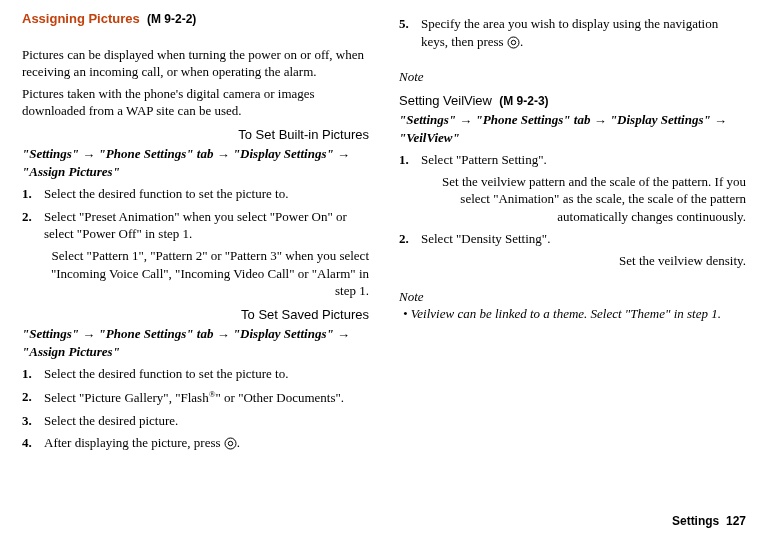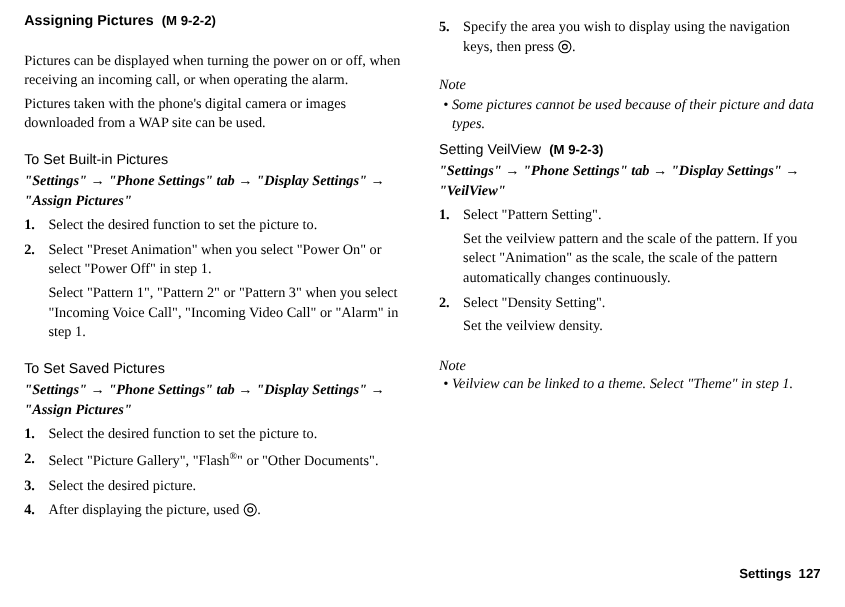--- a/index.html
+++ b/index.html
@@ -17,21 +17,21 @@
   .page {
     display: flex;
     padding: 10px 22px 0 22px;
     gap: 30px;
   }
   .col {
     flex: 1;
     min-width: 0;
   }
   .heading-blue {
-    color: #000000;
+    color: #c2410c;
     font-family: Arial, Helvetica, sans-serif;
     font-weight: bold;
     font-size: 13px;
     display: inline;
   }
   .heading-black {
     font-family: Arial, Helvetica, sans-serif;
     font-weight: normal;
     font-size: 13px;
     display: inline;
@@ -40,21 +40,22 @@
     font-family: Arial, Helvetica, sans-serif;
     font-weight: bold;
     font-size: 12px;
     display: inline;
     margin-left:4px;
   }
   .subhead {
     font-family: Arial, Helvetica, sans-serif;
     font-weight: normal;
     font-size: 13px;
-    margin-top: 16px;
+    margin-top: 6px;
+    text-align: right;
   }
   .breadcrumb {
     font-style: italic;
     font-weight: bold;
     margin-top: 2px;
     margin-bottom: 2px;
   }
   .breadcrumb .arrow { font-style: normal; font-weight: normal;}
   ol.steps {
     margin: 0;
@@ -66,20 +67,21 @@
     position: relative;
     padding-left: 2px;
   }
   ol.steps > li .num {
     position: absolute;
     left: -20px;
     font-weight: bold;
   }
   .substep {
     margin-top: 4px;
+    text-align: right;
   }
   .note-head {
     font-weight: normal;
     font-style: italic;
     margin-top: 18px;
   }
   .note-body {
     font-style: italic;
     margin-left: 4px;
     text-indent: -8px;
@@ -138,36 +140,35 @@
     <p class="breadcrumb">
       <span>"Settings"</span> <span class="arrow">→</span>
       <span>"Phone Settings" tab</span> <span class="arrow">→</span>
       <span>"Display Settings"</span> <span class="arrow">→</span>
       <span>"Assign Pictures"</span>
     </p>
     <ol class="steps">
       <li><span class="num">1.</span><span>Select the desired function to set the picture to.</span></li>
       <li><span class="num">2.</span><span>Select "Picture Gallery", "Flash</span><span class="reg">®</span><span>" or "Other Documents".</span></li>
       <li><span class="num">3.</span><span>Select the desired picture.</span></li>
-      <li><span class="num">4.</span><span>After displaying the picture, used </span><span class="circle"><svg width="13" height="13">
+      <li><span class="num">4.</span><span>After displaying the picture, press </span><span class="circle"><svg width="13" height="13">
               <circle cx="6.5" cy="6.5" r="5.5" fill="none" stroke="#000" stroke-width="1"></circle>
               <circle cx="6.5" cy="6.5" r="2.2" fill="none" stroke="#000" stroke-width="1"></circle>
             </svg></span><span>.</span></li>
     </ol>
   </div>
 
   <div class="col">
     <ol class="steps" start="5">
       <li><span class="num">5.</span><span>Specify the area you wish to display using the navigation keys, then press </span><span class="circle"><svg width="13" height="13">
               <circle cx="6.5" cy="6.5" r="5.5" fill="none" stroke="#000" stroke-width="1"></circle>
               <circle cx="6.5" cy="6.5" r="2.2" fill="none" stroke="#000" stroke-width="1"></circle>
             </svg></span><span>.</span></li>
     </ol>
     <p class="note-head">Note</p>
-    <p class="note-body">Some pictures cannot be used because of their picture and data types.</p>
 
     <p style="margin-top:6px">
       <span class="heading-black">Setting VeilView</span>
       <span class="menucode">(M 9-2-3)</span>
     </p>
     <p class="breadcrumb">
       <span>"Settings"</span> <span class="arrow">→</span>
       <span>"Phone Settings" tab</span> <span class="arrow">→</span>
       <span>"Display Settings"</span> <span class="arrow">→</span>
       <span>"VeilView"</span>

